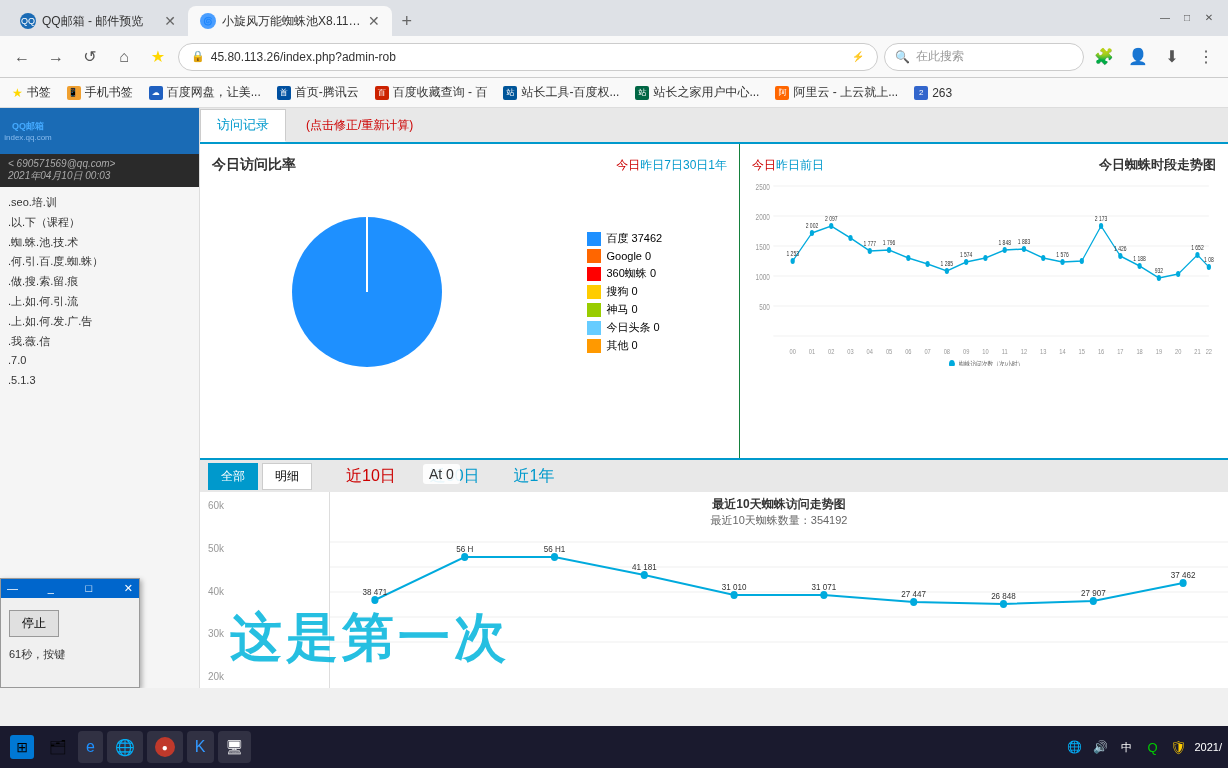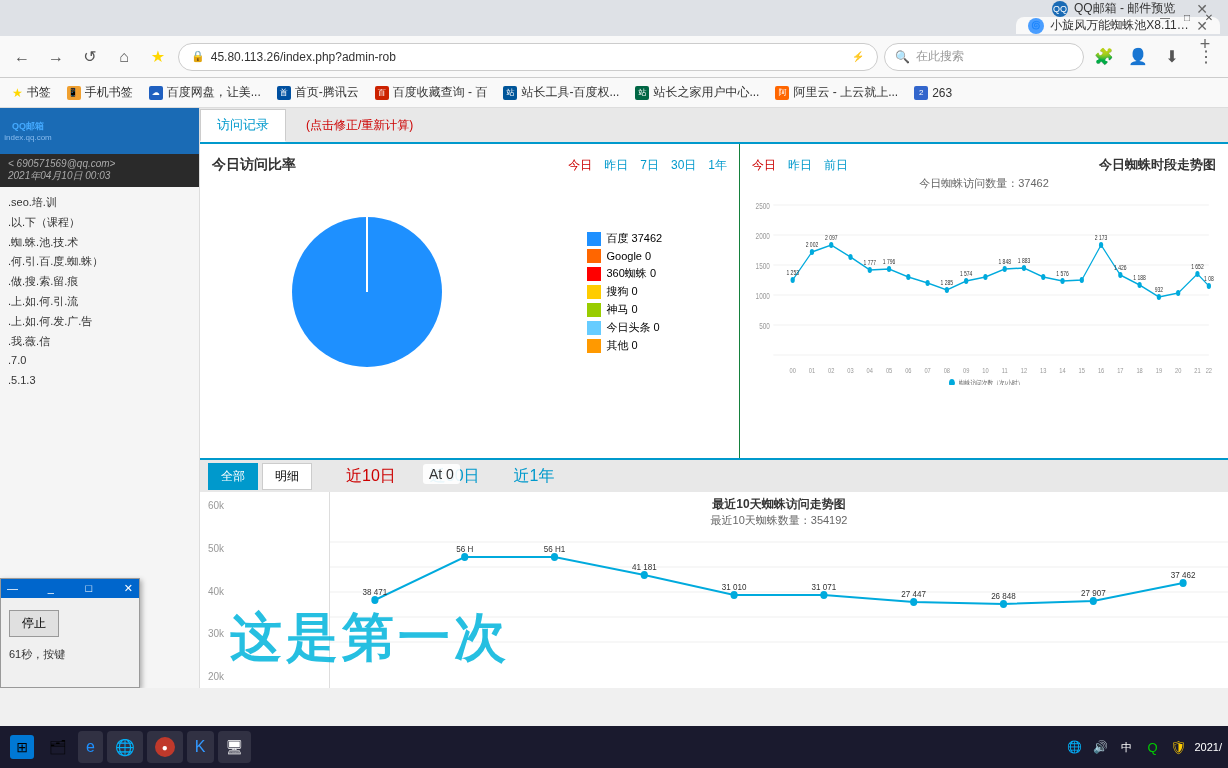--- a/index.html
+++ b/index.html
@@ -50,21 +50,21 @@
     .admin-tab { padding: 6px 16px; font-size: 13px; cursor: pointer; border: 1px solid #ccc; margin-right: 4px; background: white; }
     .admin-tab.active { background: white; border-bottom: 2px solid white; color: #0099cc; }
     .admin-tab-link { color: #cc0000; font-size: 12px; padding: 6px 16px; cursor: pointer; }
 
     .charts-area { display: flex; height: calc(580px - 36px); }
     .left-chart { width: 540px; border-right: 1px solid #15803d; padding: 12px; }
     .right-chart { flex: 1; padding: 12px; }
 
     .chart-header { display: flex; align-items: center; justify-content: space-between; margin-bottom: 8px; }
     .chart-title { font-size: 14px; color: #333; font-weight: bold; }
-    .chart-period-tabs { display: flex; gap: 12px; }
+    .chart-period-tabs { display: flex; gap: 0; }
     .period-tab { font-size: 12px; color: #0099cc; cursor: pointer; }
     .period-tab.active { color: #cc0000; }
 
     .pie-area { display: flex; align-items: center; justify-content: space-around; height: 220px; }
     .pie-chart { position: relative; width: 180px; height: 180px; }
     .pie-legend { font-size: 11px; }
     .legend-item { display: flex; align-items: center; gap: 6px; margin: 3px 0; }
     .legend-color { width: 14px; height: 14px; flex-shrink: 0; }
     .chart-title-right { text-align: center; font-size: 13px; font-weight: bold; color: #333; }
     .chart-subtitle { text-align: center; font-size: 11px; color: #666; margin-bottom: 4px; }
@@ -96,21 +96,21 @@
     .tray-icon { width: 20px; height: 20px; display: flex; align-items: center; justify-content: center; font-size: 12px; }
     .tray-time { font-size: 11px; color: white; text-align: right; }
 
     .at0-badge { position: absolute; left: 423px; top: 356px; font-size: 14px; color: #333; background: rgba(255,255,255,0.9); padding: 2px 6px; border-radius: 3px; z-index: 25; }
   </style>
 </head>
 <body>
 
 <div>
 
-  <div class="tab-bar" style="position:relative;flex-direction:column;">
+  <div class="tab-bar" style="position:relative;">
 
     <div class="tab inactive" style="background:#dee1e6;">
       <div class="tab-favicon" style="background:#1a6bb5; font-size:9px;">QQ</div>
       <span class="tab-title">QQ邮箱 - 邮件预览</span>
       <span class="tab-close">✕</span>
     </div>
 
     <div class="tab">
       <div class="tab-favicon" style="background:#4a9eff;">🌀</div>
       <span class="tab-title">小旋风万能蜘蛛池X8.11后台管理</span>
@@ -292,23 +292,20 @@
       </div>
 
       <div class="right-chart">
         <div style="display:flex; align-items:center; justify-content:space-between; margin-bottom:2px;">
           <div class="chart-period-tabs">
             <span class="period-tab active">今日</span>
             <span class="period-tab">昨日</span>
             <span class="period-tab">前日</span>
           </div>
           <span class="chart-title-right">今日蜘蛛时段走势图</span>
-        </div>
-        <div class="chart-subtitle">
-          <span>今日蜘蛛访问数量：</span><span>37462</span>
         </div>
         
         <svg class="svg-chart" viewBox="0 0 650 190" preserveAspectRatio="none">
 
           <line x1="30" y1="10" x2="640" y2="10" stroke="#ddd" stroke-width="0.5"></line>
           <line x1="30" y1="40" x2="640" y2="40" stroke="#ddd" stroke-width="0.5"></line>
           <line x1="30" y1="70" x2="640" y2="70" stroke="#ddd" stroke-width="0.5"></line>
           <line x1="30" y1="100" x2="640" y2="100" stroke="#ddd" stroke-width="0.5"></line>
           <line x1="30" y1="130" x2="640" y2="130" stroke="#ddd" stroke-width="0.5"></line>
           <line x1="30" y1="160" x2="640" y2="160" stroke="#ddd" stroke-width="0.5"></line>

